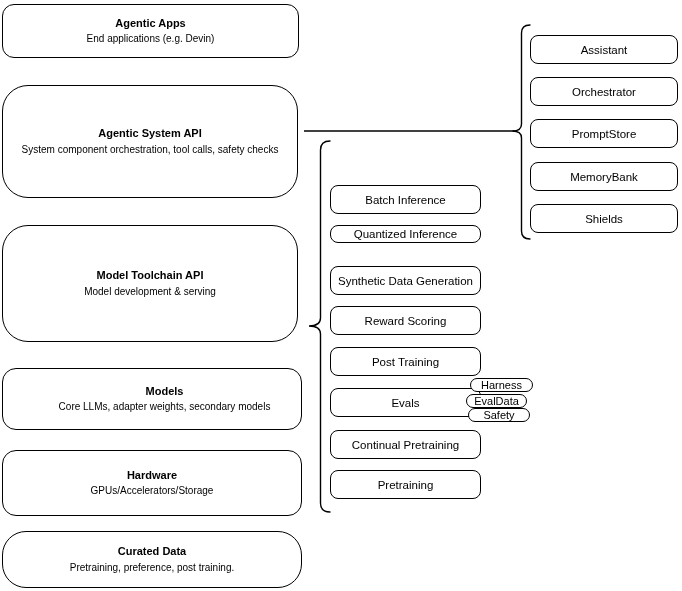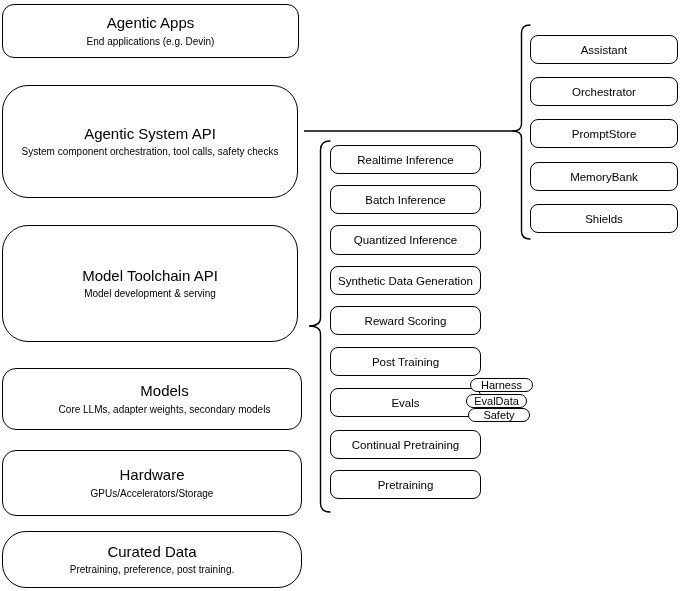--- a/index.html
+++ b/index.html
@@ -23,21 +23,21 @@
     box-sizing: border-box;
     background: #ffffff;
     border: 1.2px solid #000000;
     display: flex;
     flex-direction: column;
     align-items: center;
     justify-content: center;
     text-align: center;
     z-index: 1;
   }
-  .node .title { font-size: 15px; line-height: 1.25; white-space: nowrap; }
+  .node .title { font-size: 11px; line-height: 1.25; white-space: nowrap; font-weight: bold; }
   .node .subtitle { font-size: 10px; line-height: 1.2; margin-top: 3px; white-space: nowrap; }
   .small-node {
     position: absolute;
     box-sizing: border-box;
     background: #ffffff;
     border: 1.2px solid #000000;
     border-radius: 8px;
     display: flex;
     align-items: center;
     justify-content: center;
@@ -93,23 +93,22 @@
   <div class="node" style="left:2px; top:450px; width:300px; height:66px; border-radius:14px;">
     <div class="title">Hardware</div>
     <div class="subtitle">GPUs/Accelerators/Storage</div>
   </div>
 
   <div class="node" style="left:2px; top:531px; width:300px; height:57px; border-radius:24px;">
     <div class="title">Curated Data</div>
     <div class="subtitle">Pretraining, preference, post training.</div>
   </div>
 
-  <div class="small-node" style="left:330px; top:145px; width:151px; height:29px;">Realtime Inference</div>
   <div class="small-node" style="left:330px; top:185px; width:151px; height:29px;">Batch Inference</div>
-  <div class="small-node" style="left:330px; top:225px; width:151px; height:30px;text-align:center;">Quantized Inference</div>
+  <div class="small-node" style="left:330px; top:225px; width:151px; height:18px;text-align:center;">Quantized Inference</div>
   <div class="small-node" style="left:330px; top:266px; width:151px; height:29px;">Synthetic Data Generation</div>
   <div class="small-node" style="left:330px; top:306px; width:151px; height:29px;">Reward Scoring</div>
   <div class="small-node" style="left:330px; top:347px; width:151px; height:29px;">Post Training</div>
   <div class="small-node" style="left:330px; top:388px; width:151px; height:29px;">Evals</div>
   <div class="small-node" style="left:330px; top:430px; width:151px; height:29px;">Continual Pretraining</div>
   <div class="small-node" style="left:330px; top:470px; width:151px; height:29px;">Pretraining</div>
 
   <div class="pill" style="left:470px; top:378px; width:63px; height:14px;">Harness</div>
   <div class="pill" style="left:466px; top:394px; width:61px; height:14px;">EvalData</div>
   <div class="pill" style="left:468px; top:408px; width:62px; height:14px;">Safety</div>

